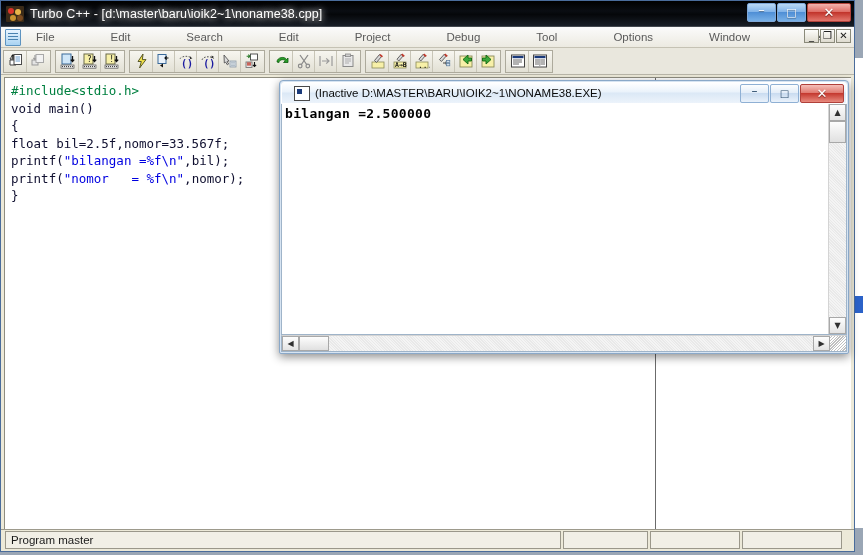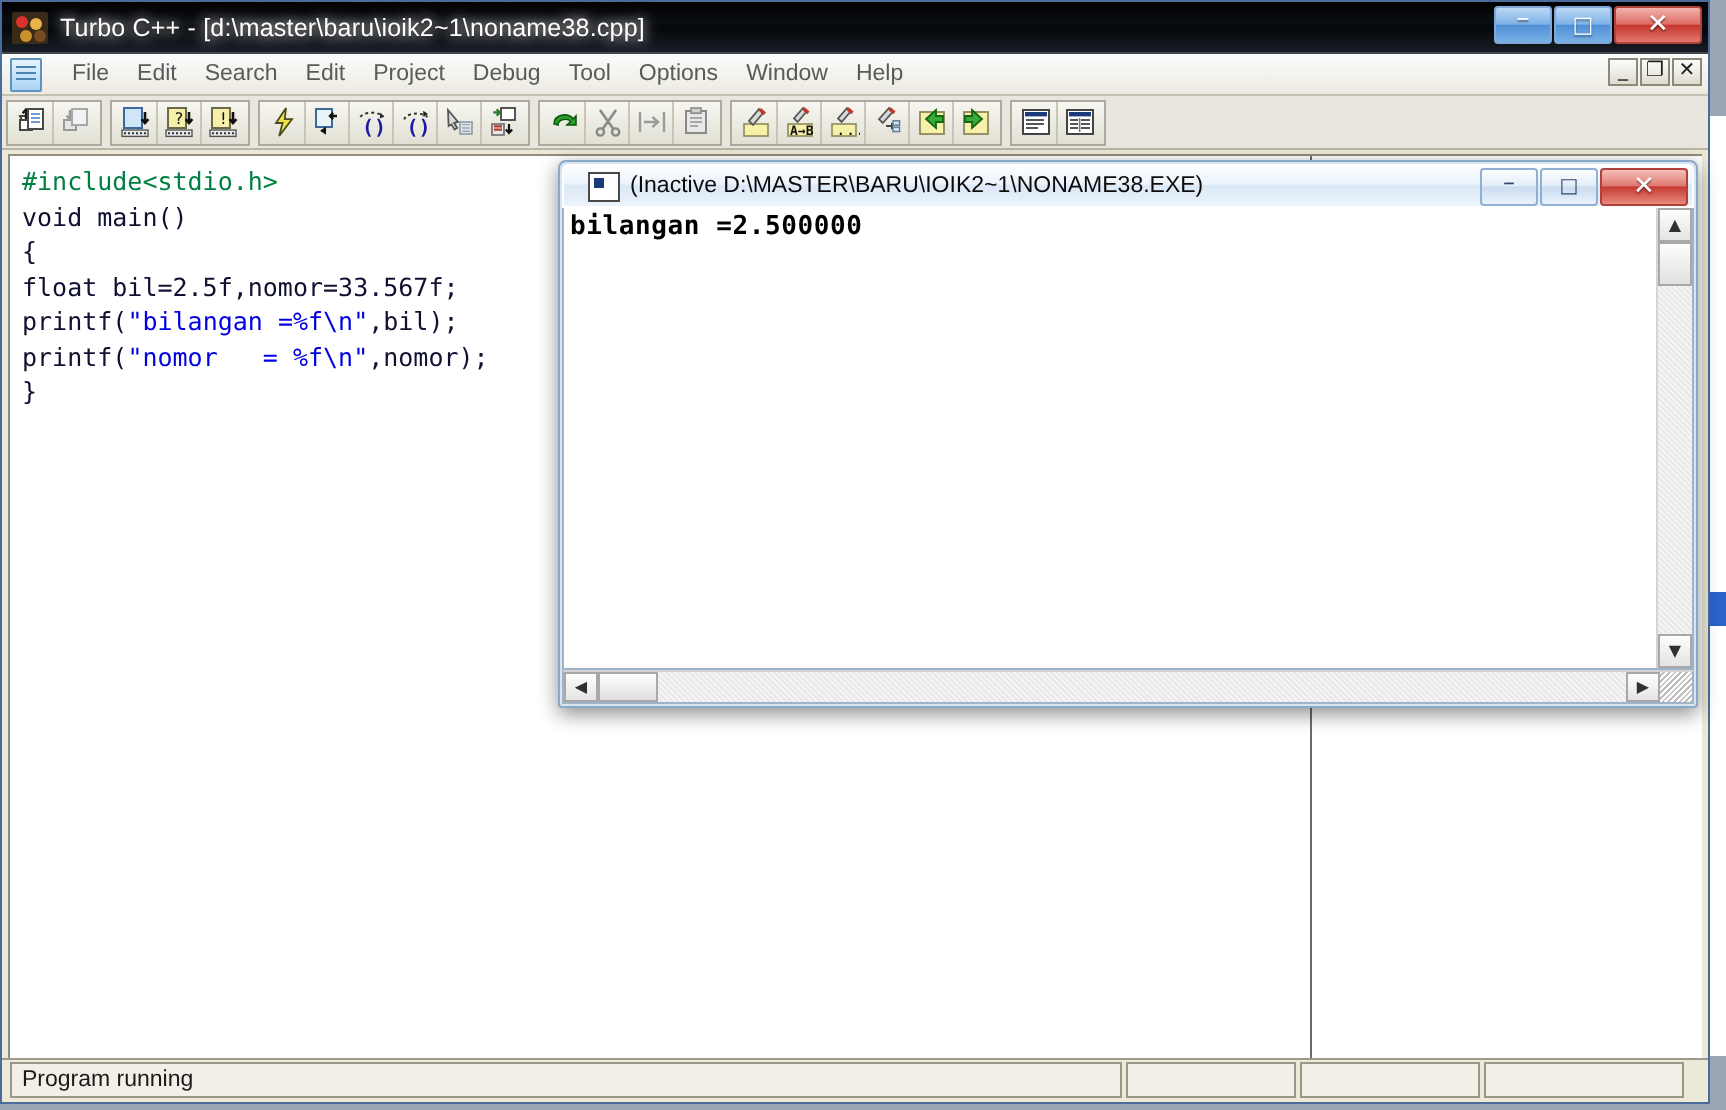--- a/index.html
+++ b/index.html
@@ -411,21 +411,21 @@
           <span class="glyph">□</span>
         </div>
         <div class="win-btn close">
           <span class="glyph">✕</span>
         </div>
       </div>
     </div>
 
     <div class="menubar">
       <div class="menu-doc-icon"></div>
-      <div id="menu-items" style="display:flex;align-items:center;">
+      <div id="menu-items" style="display:flex;align-items:center;gap:42px;">
           <div class="menu-item">File</div>
           <div class="menu-item">Edit</div>
           <div class="menu-item">Search</div>
           <div class="menu-item">Edit</div>
           <div class="menu-item">Project</div>
           <div class="menu-item">Debug</div>
           <div class="menu-item">Tool</div>
           <div class="menu-item">Options</div>
           <div class="menu-item">Window</div>
           <div class="menu-item">Help</div>
@@ -665,21 +665,21 @@
           </div>
         </div>
       </div>
 
     <div class="client-area">
       <div class="margin-guide"></div>
       <div class="code" id="code-block"><span class="cl"><span class="tok-pre">#include&lt;stdio.h&gt;</span></span><span class="cl"><span class="tok-plain">void main()</span></span><span class="cl"><span class="tok-plain">{</span></span><span class="cl"><span class="tok-plain">float bil=2.5f,nomor=33.567f;</span></span><span class="cl"><span class="tok-plain">printf(</span><span class="tok-str">"bilangan =%f\n"</span><span class="tok-plain">,bil);</span></span><span class="cl"><span class="tok-plain">printf(</span><span class="tok-str">"nomor   = %f\n"</span><span class="tok-plain">,nomor);</span></span><span class="cl"><span class="tok-plain">}</span></span></div>
     </div>
 
     <div class="statusbar">
-      <div class="sb-panel main">Program running</div>
+      <div class="sb-panel main">Program master</div>
       <div class="sb-panel p2"></div>
       <div class="sb-panel p3"></div>
       <div class="sb-panel p4"></div>
     </div>
   </div>
 
   <div id="console-window">
     <div class="con-titlebar">
       <div class="con-icon"></div>
       <div class="con-title-text">(Inactive D:\MASTER\BARU\IOIK2~1\NONAME38.EXE)</div>

